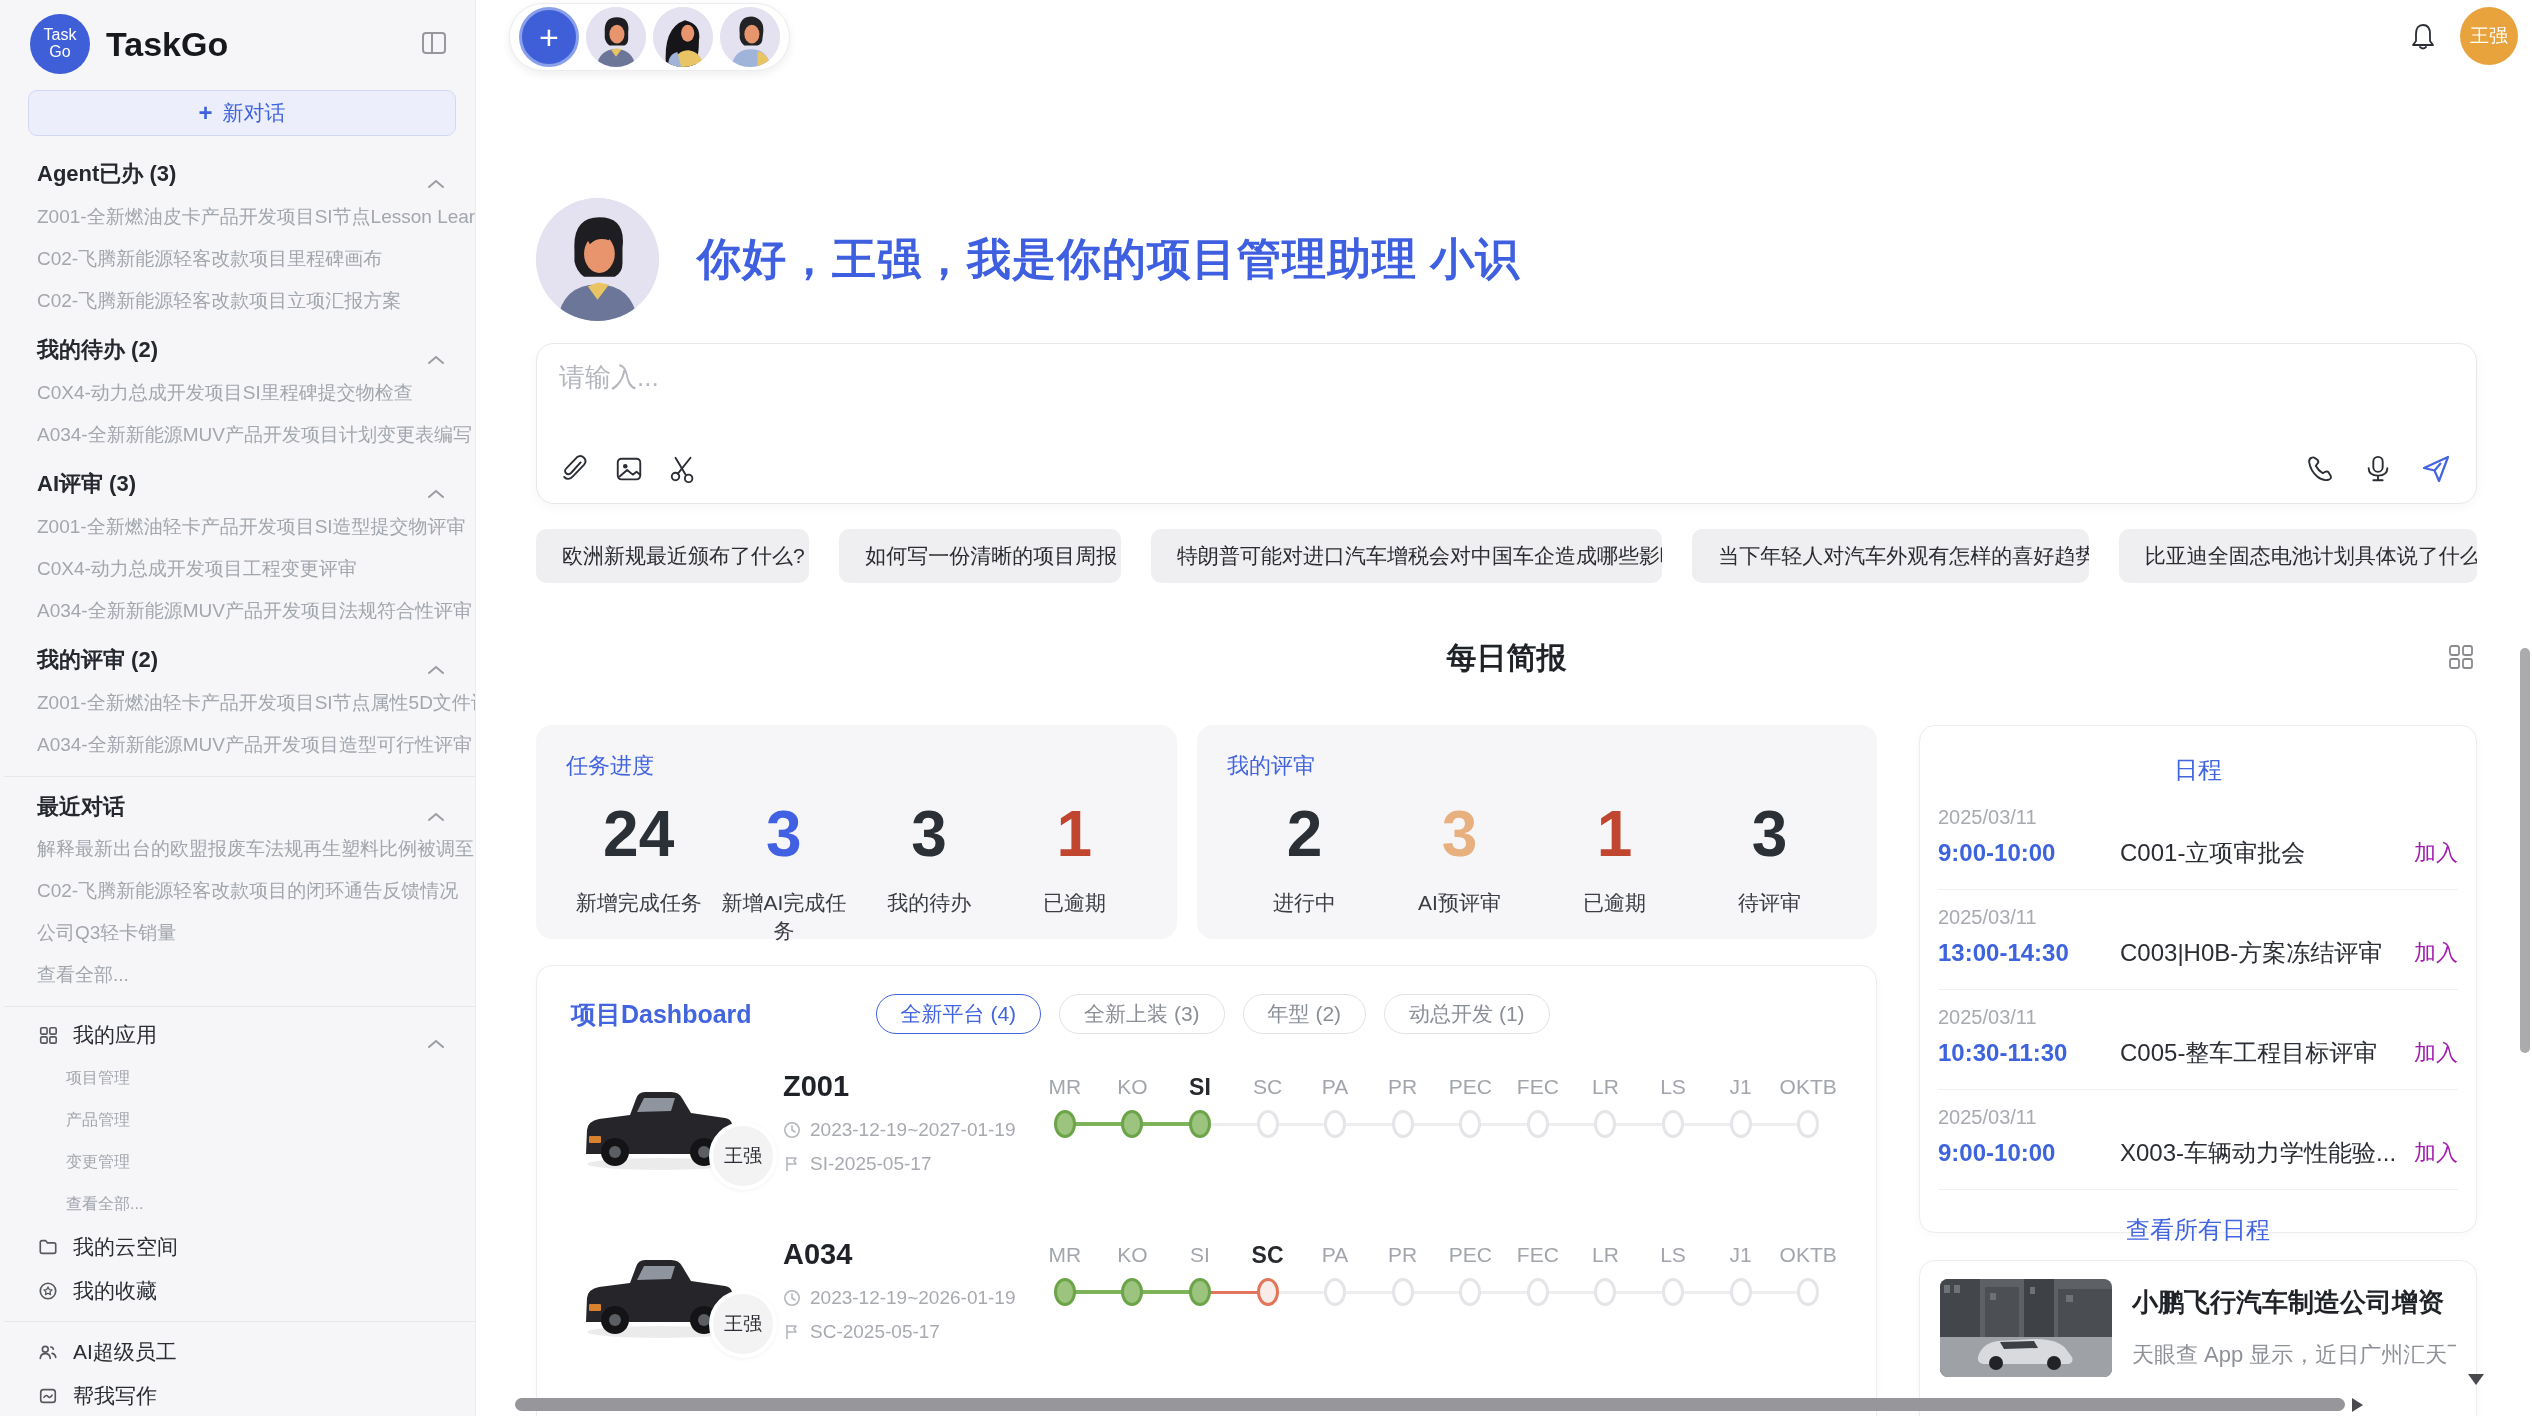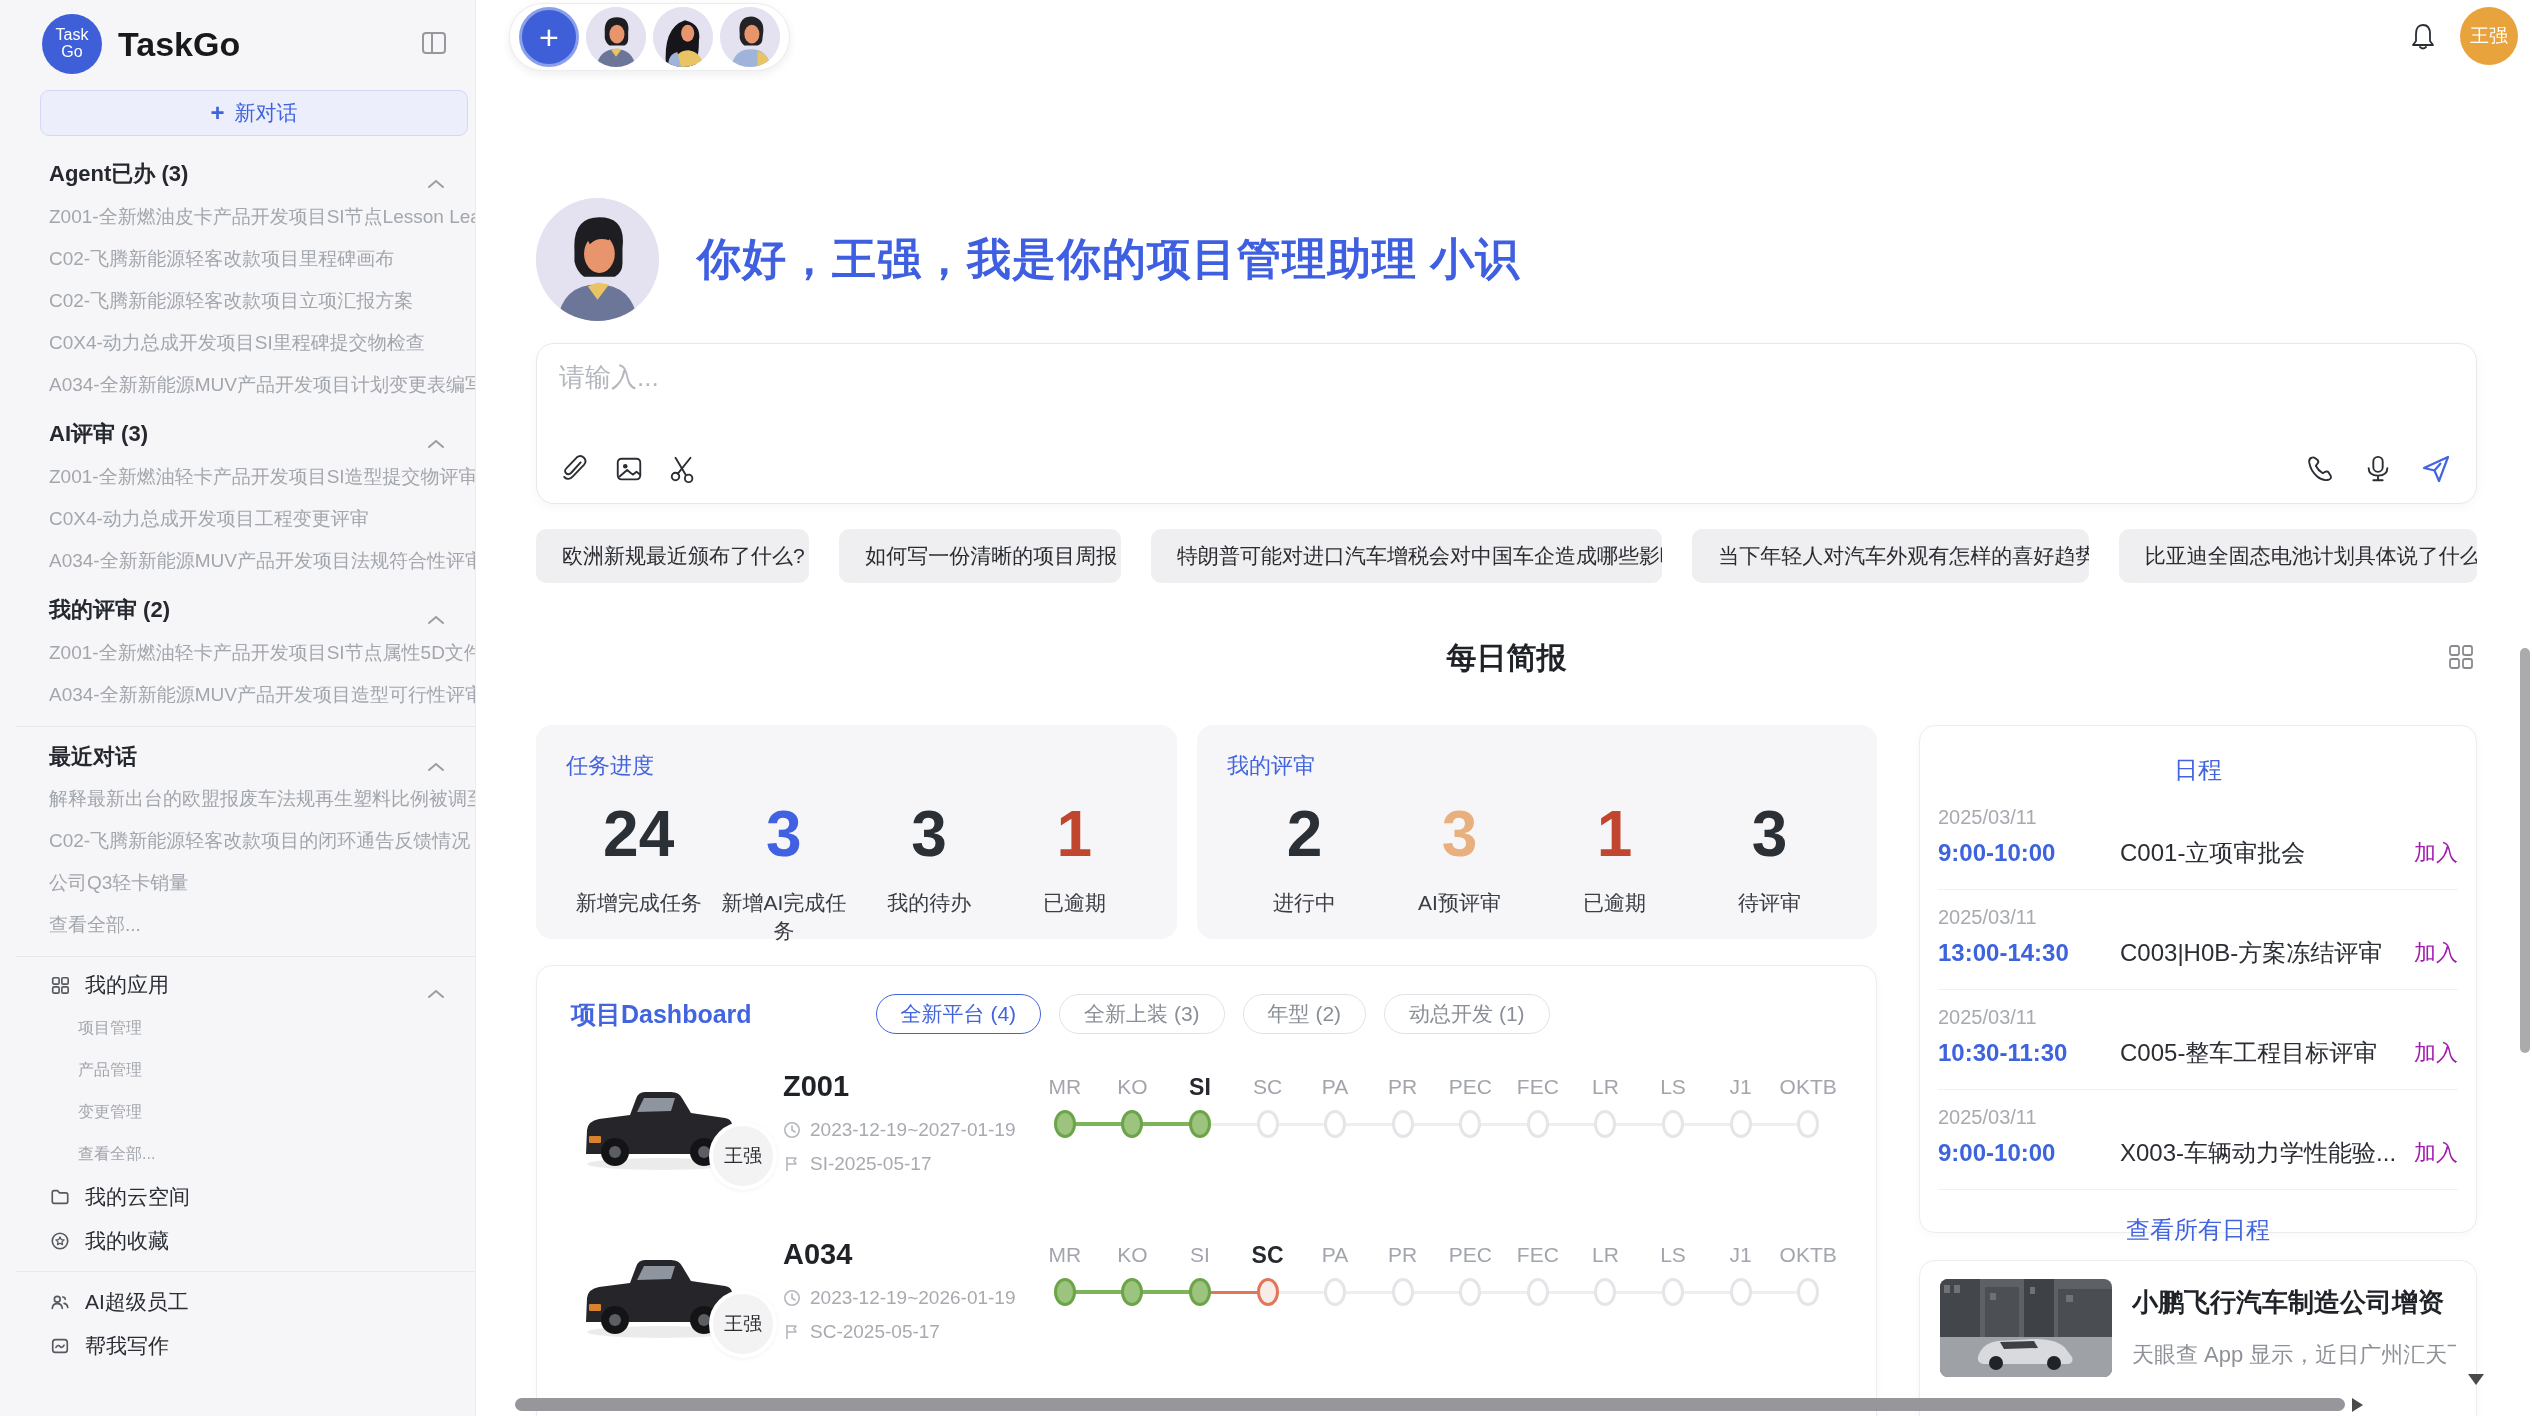--- a/index.html
+++ b/index.html
@@ -1,20 +1,20 @@
 <!DOCTYPE html>
 <html><head>
 <meta charset="utf-8">
 <style>
   * { margin:0; padding:0; box-sizing:border-box; }
   html,body { width:2532px; height:1416px; overflow:hidden; }
   body { font-family:"Liberation Sans","DejaVu Sans",sans-serif; background:#fff; position:relative; color:#25282e; }
 
   
-  .sidebar { position:absolute; left:0; top:0; width:476px; height:1416px; background:#f6f6f8; border-right:1px solid #ececee; padding:12px 0 0 16px; overflow:hidden; }
+  .sidebar { position:absolute; left:0; top:0; width:476px; height:1416px; background:#f6f6f8; border-right:1px solid #ececee; padding:12px 0 0 4px; overflow:hidden; }
   .sb-header { display:flex; align-items:center; padding:0 26px; height:64px; position:relative; }
   .logo-circle { width:60px; height:60px; border-radius:50%; background:#3e5fd7; color:#fff; display:flex; flex-direction:column; align-items:center; justify-content:center; font-size:16px; line-height:1.05; }
   .app-title { font-size:34px; font-weight:bold; margin-left:16px; color:#17191d; }
   .collapse-btn { position:absolute; right:28px; top:18px; width:26px; height:26px; cursor:pointer; }
   .new-chat { margin:14px 24px 6px; height:46px; width:428px; background:#eceffb; border:1px solid #d3d9f4; border-radius:9px; display:flex; align-items:center; justify-content:center; gap:10px; color:#3f63de; font-size:21px; cursor:pointer; }
   .new-chat .plus { font-size:24px; font-weight:bold; }
   .sb-groups { padding:4px 0 0; }
   .sb-ghead { display:flex; align-items:center; justify-content:space-between; padding:0 30px 0 33px; height:44px; margin-top:6px; font-size:22px; font-weight:600; color:#25282e; }
   .sb-ghead.divided { border-top:1px solid #e7e7ea; margin-top:10px; padding-top:8px; height:52px; }
   .chev { width:18px; height:10px; }
@@ -150,20 +150,26 @@
   <div class="sb-groups" id="sb-groups">
       <div class="sb-ghead">
         <span>Agent已办 (3)</span>
         <span class="chev"><svg viewBox="0 0 18 10" width="18" height="10">
             <polyline points="2,8 9,2 16,8" fill="none" stroke="#9a9da3" stroke-width="2" stroke-linecap="round"></polyline>
           </svg></span>
       </div>
       <div class="sb-item">Z001-全新燃油皮卡产品开发项目SI节点Lesson Learn报告</div>
       <div class="sb-item">C02-飞腾新能源轻客改款项目里程碑画布</div>
       <div class="sb-item">C02-飞腾新能源轻客改款项目立项汇报方案</div>
+      <div class="sb-ghead">
+        <span>我的待办 (2)</span>
+        <span class="chev"><svg viewBox="0 0 18 10" width="18" height="10">
+            <polyline points="2,8 9,2 16,8" fill="none" stroke="#9a9da3" stroke-width="2" stroke-linecap="round"></polyline>
+          </svg></span>
+      </div>
       <div class="sb-item">C0X4-动力总成开发项目SI里程碑提交物检查</div>
       <div class="sb-item">A034-全新新能源MUV产品开发项目计划变更表编写</div>
       <div class="sb-ghead">
         <span>AI评审 (3)</span>
         <span class="chev"><svg viewBox="0 0 18 10" width="18" height="10">
             <polyline points="2,8 9,2 16,8" fill="none" stroke="#9a9da3" stroke-width="2" stroke-linecap="round"></polyline>
           </svg></span>
       </div>
       <div class="sb-item">Z001-全新燃油轻卡产品开发项目SI造型提交物评审</div>
       <div class="sb-item">C0X4-动力总成开发项目工程变更评审</div>

